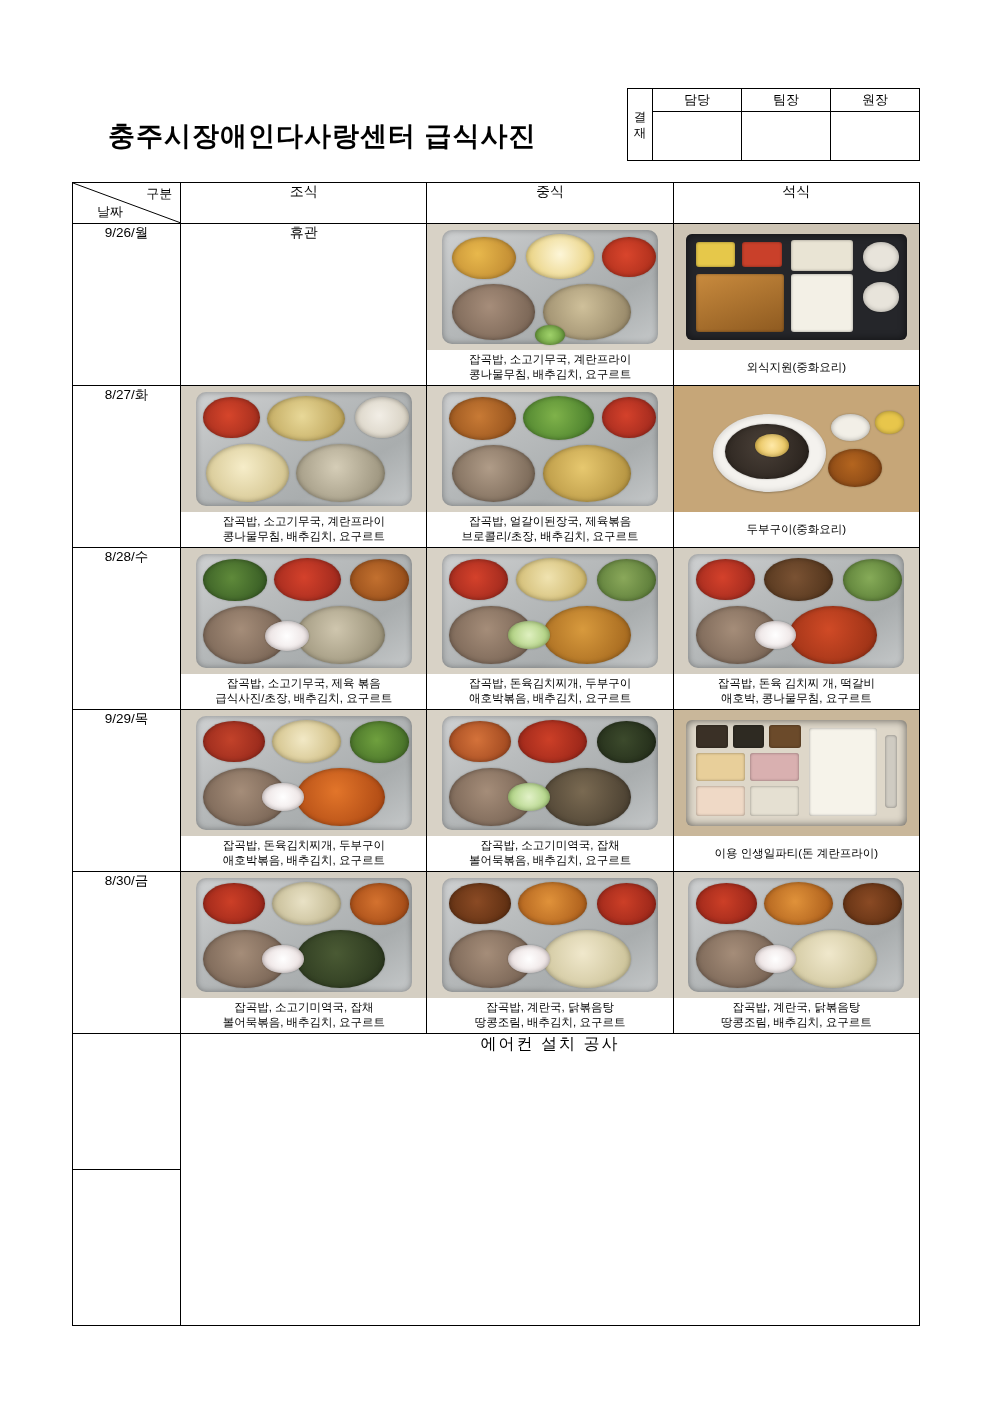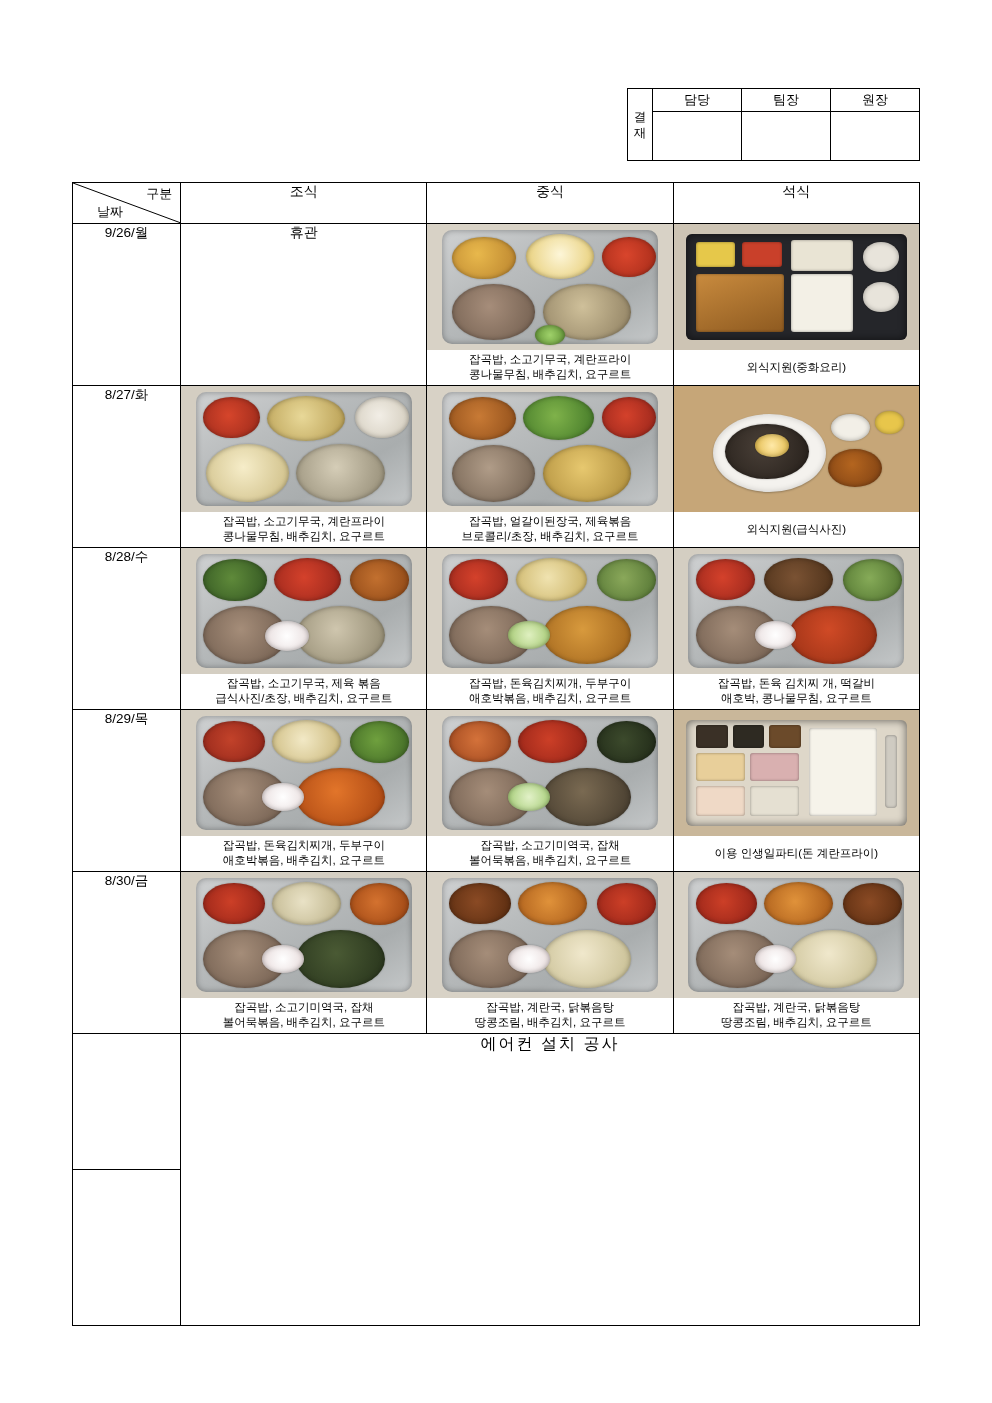--- a/index.html
+++ b/index.html
@@ -196,20 +196,21 @@
     border-radius: 50%;
     background: #f4f2ee;
     box-shadow: inset 0 0 6px rgba(0,0,0,.18), 0 1px 2px rgba(0,0,0,.25);
   }
 </style>
 </head>
 <body>
 
 <div class="page">
 
+  <div class="doc-title">충주시장애인다사랑센터 급식사진</div>
 
   <table class="approval">
     <tbody>
         <tr>
       <td class="vlabel" rowspan="2">결<br>재</td>
       <td class="hcell">담당</td>
       <td class="hcell">팀장</td>
       <td class="hcell">원장</td>
     </tr>
     <tr>
@@ -317,21 +318,21 @@
           <div class="tray">
             <div class="tray-bg" style="background:#c6a678"></div>
             <div class="plate" style="left:16%;top:22%;width:46%;height:62%;"></div>
             <div class="dish" style="left:21%;top:30%;width:34%;height:44%;background:radial-gradient(circle at 45% 40%,#4a4038,#231d18)"></div>
             <div class="dish" style="left:33%;top:38%;width:14%;height:18%;background:radial-gradient(circle,#ffe9a8,#e0b642)"></div>
             <div class="dish" style="left:64%;top:22%;width:16%;height:22%;background:#f2efe7"></div>
             <div class="dish" style="left:82%;top:20%;width:12%;height:18%;background:#e8c64b"></div>
             <div class="dish" style="left:63%;top:50%;width:22%;height:30%;background:radial-gradient(circle at 45% 40%,#b4651f,#7a3e12)"></div>
           </div>
         </div>
-        <div class="caption single" style="white-space:pre-line">외식지원(급식사진)</div>
+        <div class="caption single" style="white-space:pre-line">두부구이(중화요리)</div>
       </td>
     </tr>
 
     <tr>
       <td class="datecell">8/28/수</td>
       <td class="mealcell">
         <div class="photo">
           <div class="tray">
             <div class="tray-bg" style="background:#d4cec2"></div>
             <div class="tray-metal"></div>
@@ -374,21 +375,21 @@
             <div class="dish" style="left:47%;top:46%;width:36%;height:46%;background:radial-gradient(circle at 45% 40%,#d04a26,#8f2c12)"></div>
             <div class="dish" style="left:33%;top:58%;width:17%;height:22%;background:radial-gradient(circle,#fff,#e6dada)"></div>
           </div>
         </div>
         <div class="caption" style="white-space:pre-line">잡곡밥, 돈육 김치찌 개, 떡갈비
 애호박, 콩나물무침, 요구르트</div>
       </td>
     </tr>
 
     <tr>
-      <td class="datecell">8/29/목</td>
+      <td class="datecell">9/29/목</td>
       <td class="mealcell">
         <div class="photo">
           <div class="tray">
             <div class="tray-bg" style="background:#d4cec2"></div>
             <div class="tray-metal"></div>
             <div class="dish" style="left:9%;top:9%;width:25%;height:32%;background:radial-gradient(circle at 45% 45%,#c2422a,#8d2318)"></div>
             <div class="dish" style="left:37%;top:8%;width:28%;height:34%;background:radial-gradient(circle at 45% 45%,#f2e9c6,#c6b272)"></div>
             <div class="dish" style="left:69%;top:9%;width:24%;height:33%;background:radial-gradient(circle at 45% 45%,#6fa03e,#3b6222)"></div>
             <div class="dish" style="left:9%;top:46%;width:34%;height:46%;background:radial-gradient(circle at 45% 40%,#a58d79,#6b584a)"></div>
             <div class="dish" style="left:47%;top:46%;width:36%;height:46%;background:radial-gradient(circle at 45% 40%,#e2752a,#a4410f)"></div>

